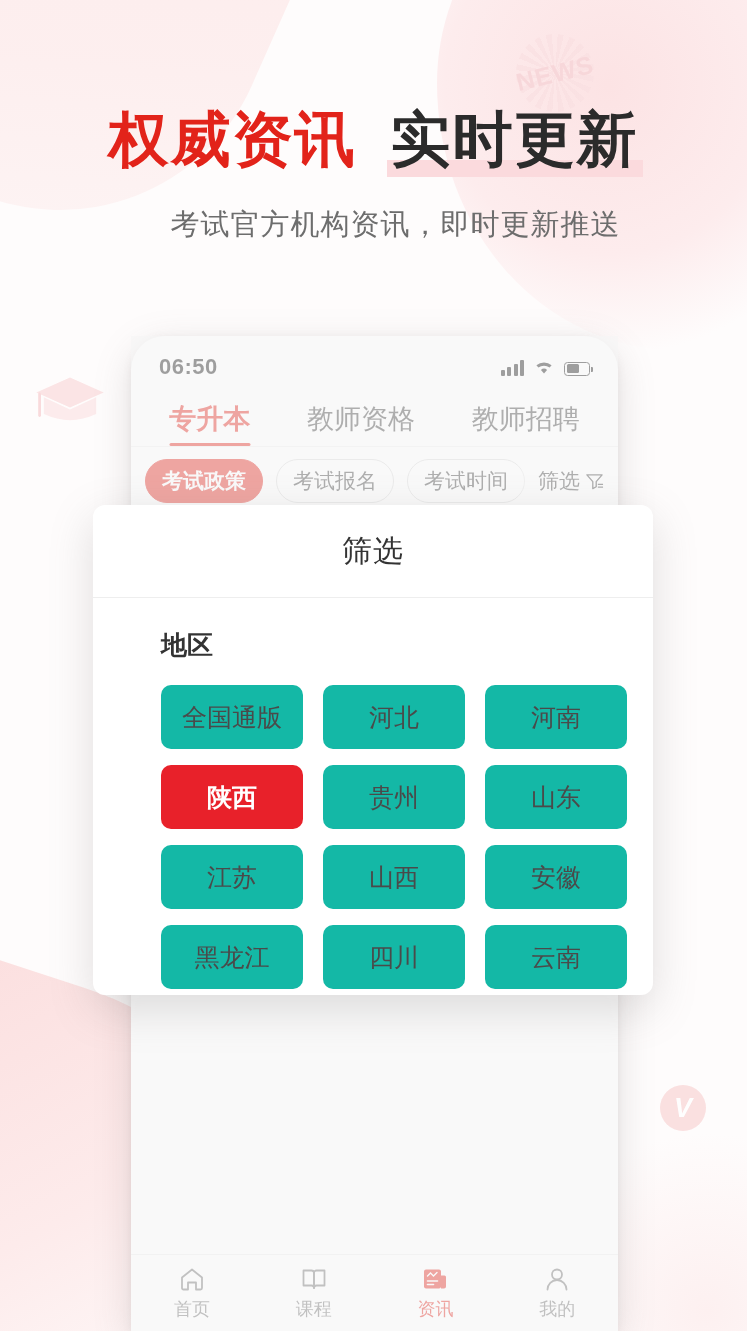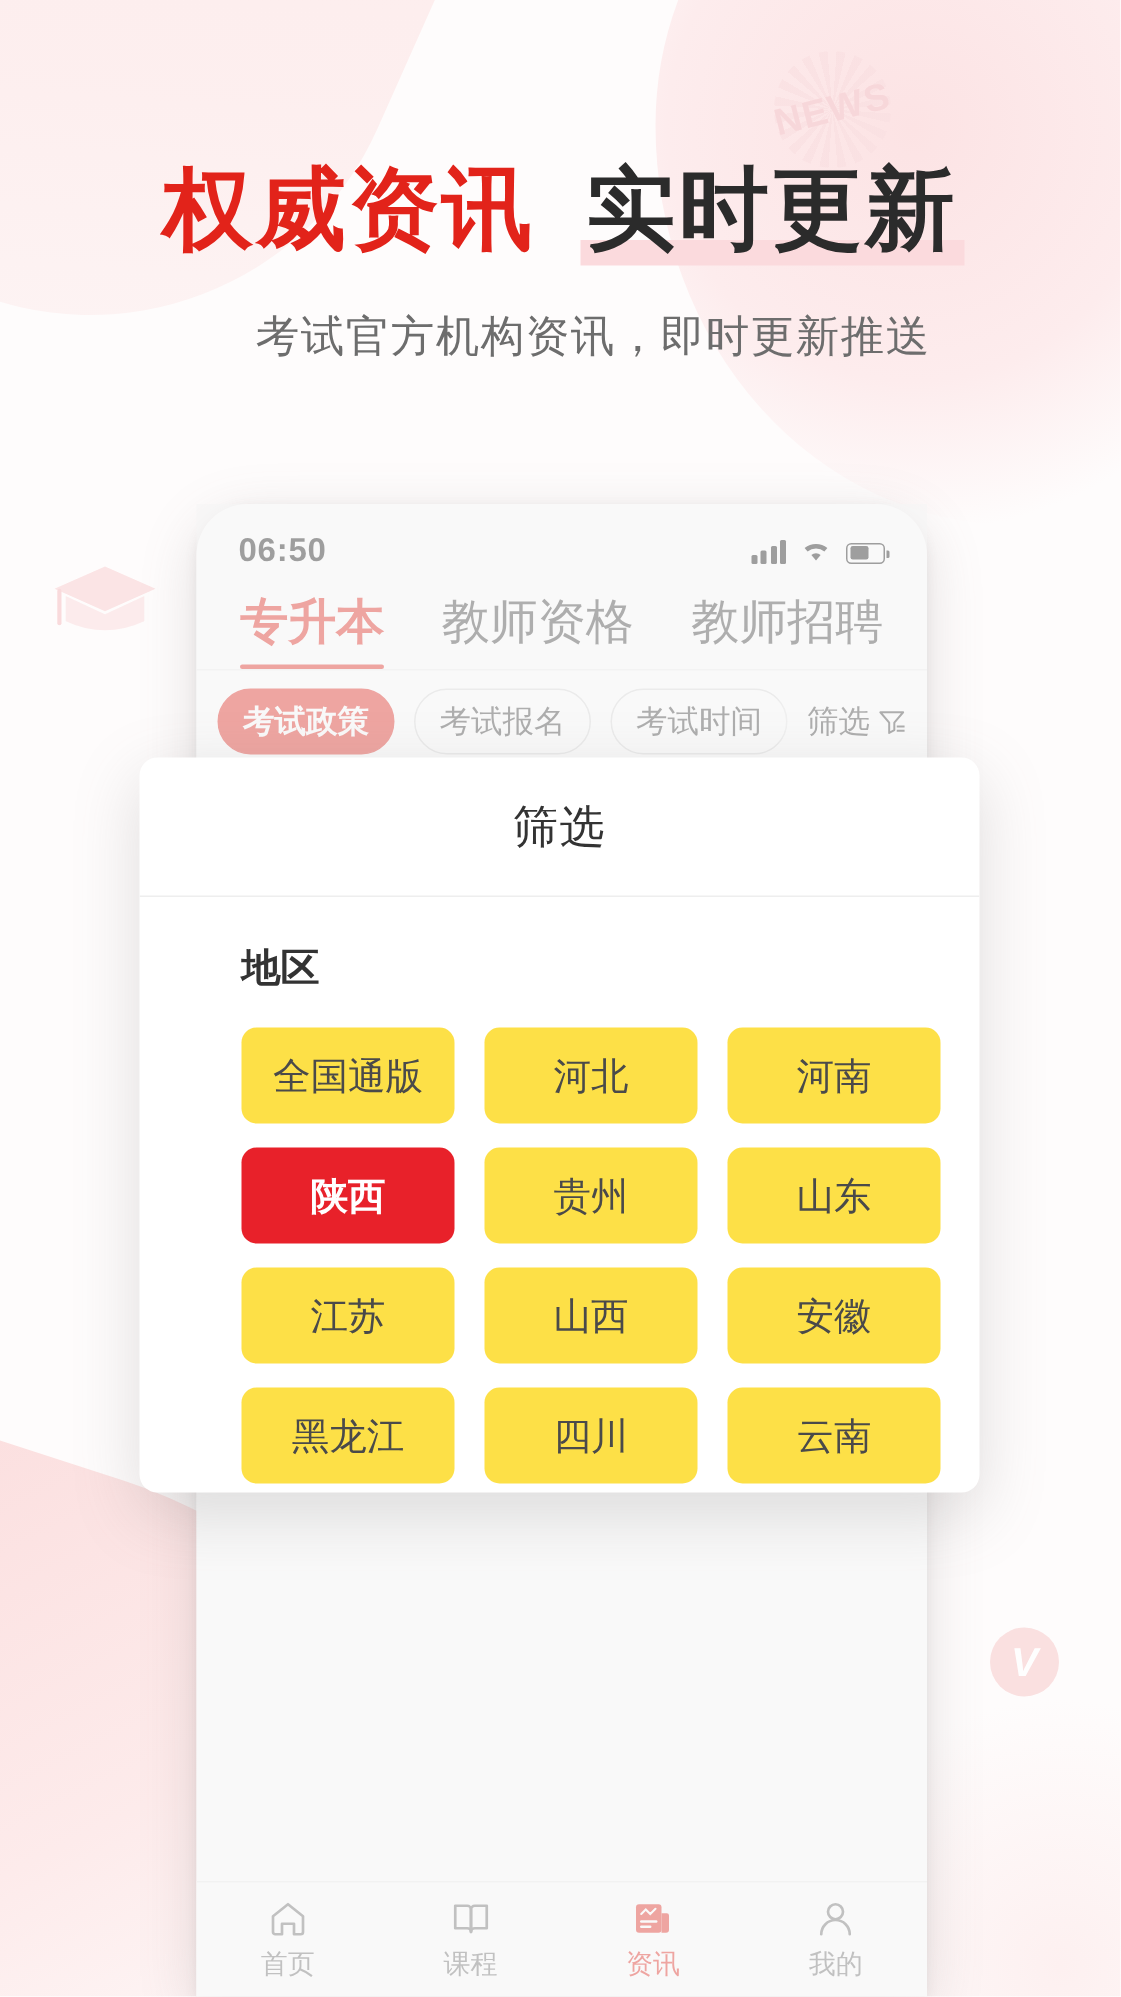--- a/index.html
+++ b/index.html
@@ -86,21 +86,21 @@
   .bars i:nth-child(3){height:12px;}
   .bars i:nth-child(4){height:16px;}
   .batt{width:26px;height:14px;border:1.6px solid #111;border-radius:3.5px;padding:1.6px;position:relative;box-sizing:border-box;}
   .batt::after{content:"";position:absolute;right:-4px;top:4px;width:2px;height:5px;background:#111;border-radius:0 1px 1px 0;}
   .batt b{display:block;height:100%;width:62%;background:#111;border-radius:1.5px;}
 
   .tabs{
     display:flex;align-items:flex-end;justify-content:space-around;
     height:58px;padding:0 10px;box-sizing:border-box;
   }
-  .tab{font-size:32px;color:#3c3c3c;padding-bottom:9px;position:relative;}
+  .tab{font-size:27px;color:#3c3c3c;padding-bottom:9px;position:relative;}
   .tab.active{color:#e2231a;font-weight:bold;}
   .tab.active::after{
     content:"";position:absolute;left:50%;transform:translateX(-50%);
     bottom:0;width:100%;height:3.5px;background:#e2231a;border-radius:2px;
   }
   .tabs-sep{height:1px;background:#eee;}
 
   .chiprow{
     display:flex;align-items:center;gap:13px;padding:12px 0 12px 14px;
     position:relative;overflow:hidden;font-family:Liberation Serif, serif;
@@ -161,21 +161,21 @@
     background:#fff;border-radius:12px;
     box-shadow:0 14px 44px rgba(120,115,115,.22);
     overflow:hidden;
   }
   .modal-head{height:92px;display:flex;align-items:center;justify-content:center;border-bottom:1px solid #eeeeee;}
   .modal-title{font-size:30px;color:#333;letter-spacing:1px;}
   .modal-body{padding:24px 26px 0 26px;margin-left:42px;}
   .section-label{font-size:26px;color:#333;font-weight:bold;margin:6px 0 22px 0;}
   .grid{display:grid;grid-template-columns:repeat(3,1fr);gap:16px 20px;}
   .region{
-    height:64px;border-radius:10px;background:#fde047;color:#4a4a4a;font-size:25px;
+    height:64px;border-radius:10px;background:#14b8a6;color:#4a4a4a;font-size:25px;
     display:flex;align-items:center;justify-content:center;
   }
   .region.selected{background:#e8212a;color:#ffffff;font-weight:bold;}
 </style>
 </head>
 <body>
 
 <div id="bg">
   <div class="deco-tl"></div>
   <div class="deco-tr"></div>

